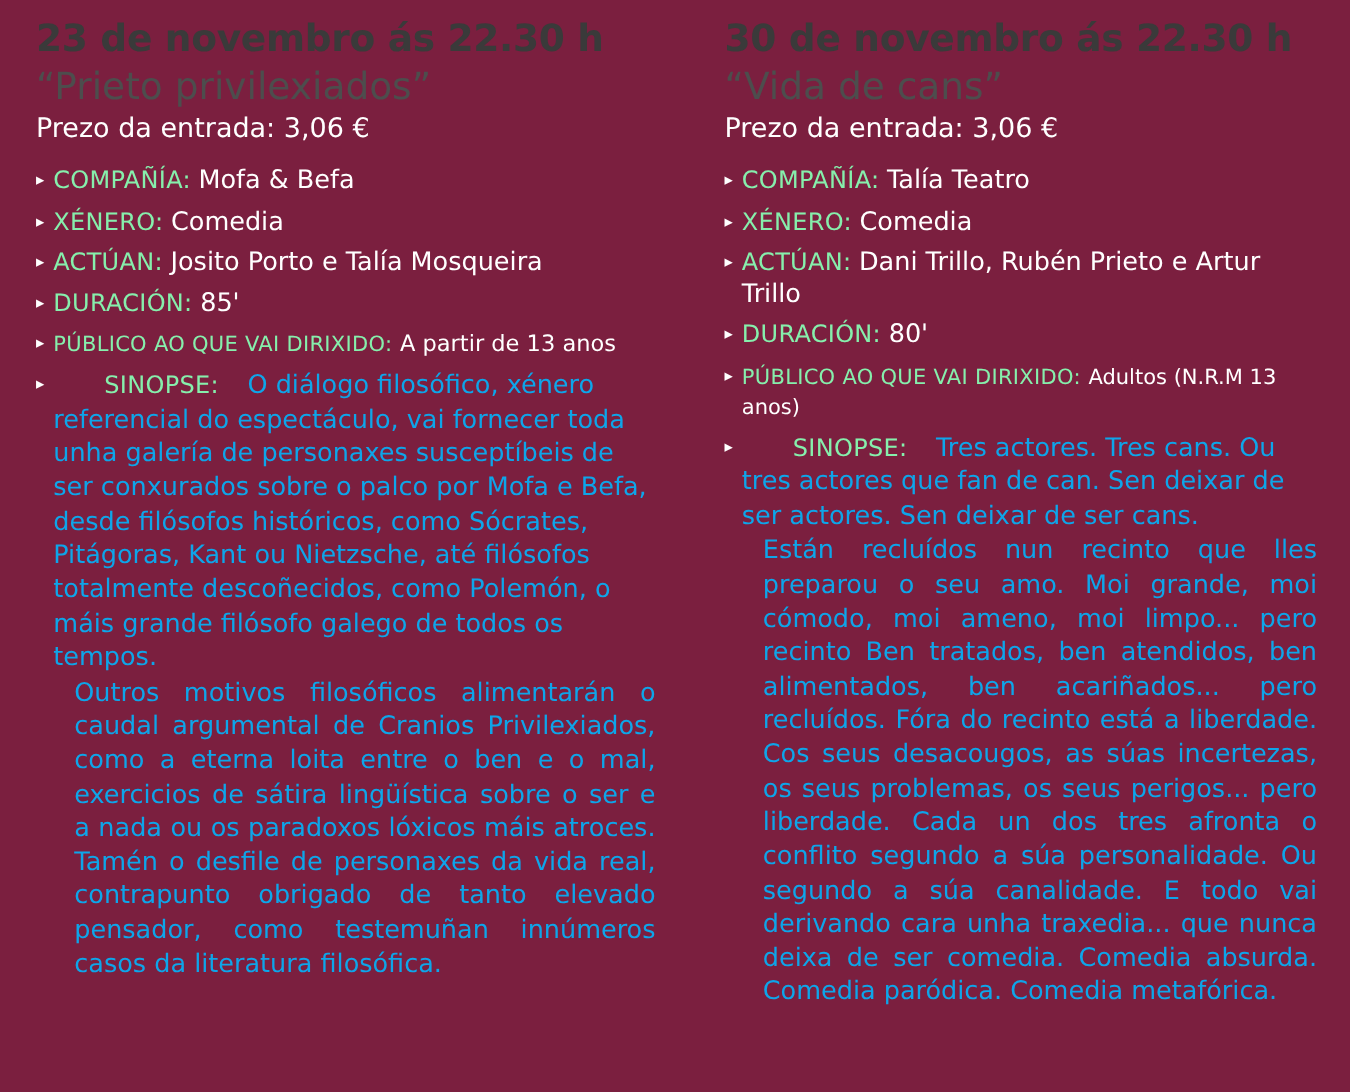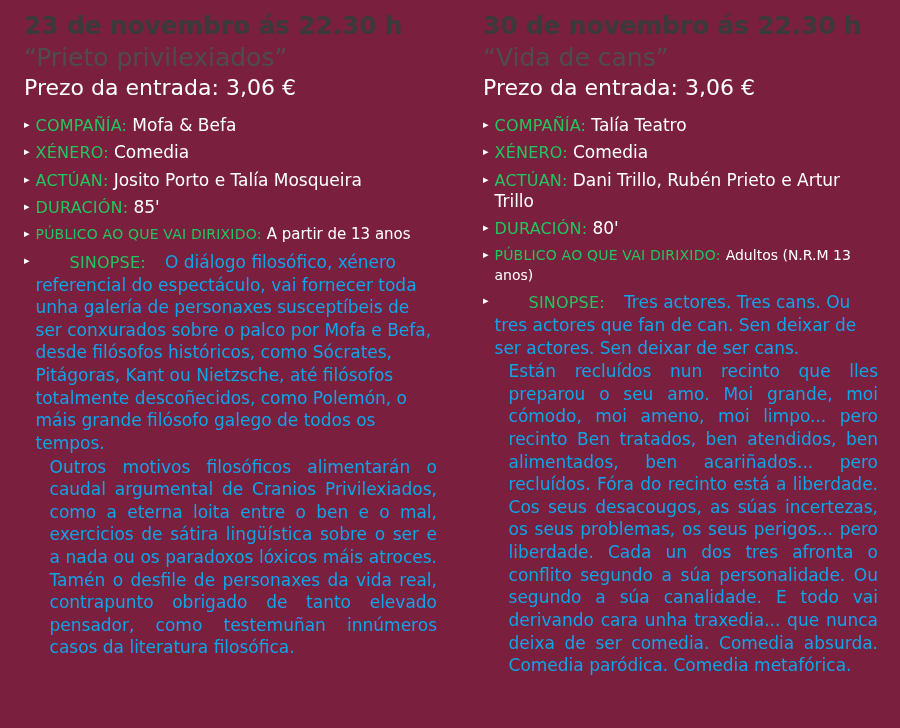--- a/index.html
+++ b/index.html
@@ -39,21 +39,21 @@
     line-height: 1.15;
   }
   .title {
     font-size: 25px;
     color: #4d4d4d;
     margin: 0 0 2px 0;
     line-height: 1.2;
     font-weight: normal;
   }
   .price {
-    font-size: 22px;
+    font-size: 18px;
     color: #ffffff;
     margin: 2px 0 14px 0;
     line-height: 1.2;
   }
   .fields {
     margin: 0;
   }
   .field {
     display: flex;
     align-items: flex-start;
@@ -65,21 +65,21 @@
     font-size: 11px;
     line-height: 1.9;
     margin-right: 6px;
     flex: 0 0 auto;
   }
   .field-body {
     flex: 1 1 auto;
   }
   .flabel {
     font-size: 16px;
-    color: #22c55e;
+    color: #86efac;
     letter-spacing: 0.2px;
   }
   .fvalue {
     font-size: 17px;
     color: #ffffff;
   }
   .flabel.small { font-size: 14px; }
   .fvalue.small { font-size: 15px; }
   .fvalue.tiny { font-size: 14px; }
   .sinopse .flabel {

